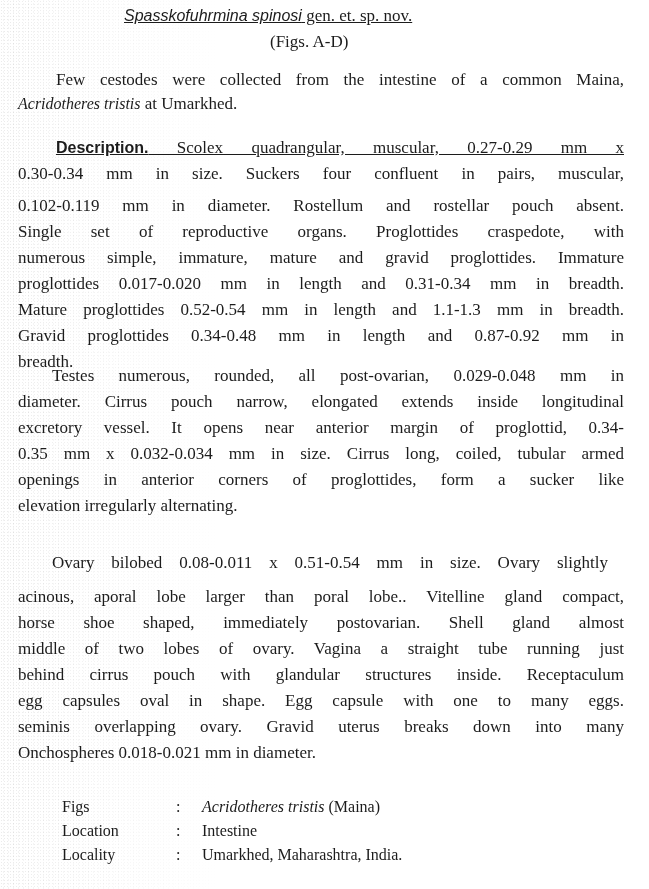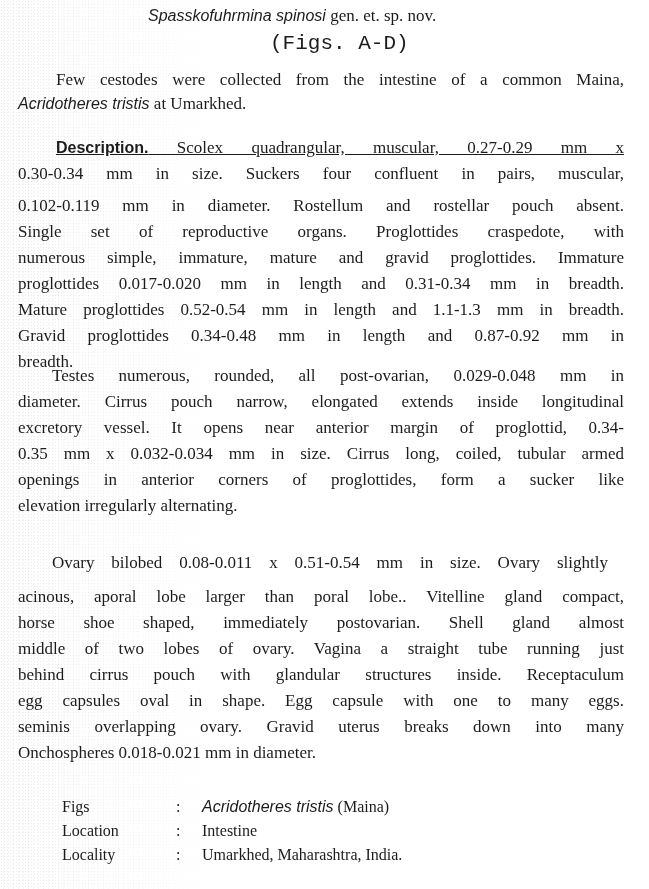--- a/index.html
+++ b/index.html
@@ -16,36 +16,36 @@
       radial-gradient(rgba(0,0,0,0.10) 0.6px, transparent 0.8px),
       radial-gradient(rgba(0,0,0,0.07) 0.6px, transparent 0.8px);
     background-size: 3px 3px, 5px 4px;
     background-position: 0 0, 1px 2px;
     -webkit-mask-image: linear-gradient(90deg, rgba(0,0,0,1) 0, rgba(0,0,0,0.4) 140px, rgba(0,0,0,0) 230px);
     mask-image: linear-gradient(90deg, rgba(0,0,0,1) 0, rgba(0,0,0,0.4) 140px, rgba(0,0,0,0) 230px);
     pointer-events: none;
     opacity: 0.8;
   }
   .title-line {
-    position: absolute; left: 148px; top: 6px;
-    font-size: 17px; white-space: nowrap;
+    position: absolute; left: 124px; top: 6px;
+    font-size: 17px; white-space: nowrap; text-decoration: underline;
   }
   .title-line .sp { font-family: "Liberation Sans", "DejaVu Sans", sans-serif; font-style: italic; font-size: 16px; }
   .figs {
-    position: absolute; left: 270px; top: 32px; font-size: 21px; font-family: Liberation Mono, monospace;
+    position: absolute; left: 270px; top: 32px; font-size: 17px;
   }
   .para {
     position: absolute; left: 18px; width: 606px; font-size: 17px;
     text-align: justify; text-align-last: left;
   }
   .para .line { display: block; height: 26px; white-space: nowrap; text-align-last: justify; text-align: justify; }
   .para .line.last { text-align-last: left; }
   .intro { top: 70px; }
   .intro .line { height: 24px; }
-  .italic-sans { font-family: Liberation Sans, sans-serif; font-style: italic; font-size: 16px; }
+  .italic-sans { font-family: Liberation Serif, serif; font-style: italic; font-size: 16px; }
   .desc-head { font-family: "Liberation Sans", "DejaVu Sans", sans-serif; font-weight: bold; font-size: 16px; }
   .p1 { top: 138px; }
   .p2 { top: 366px; }
   .p3 { top: 553px; }
   .p3 .first { height: 34px; }
   .meta {
     position: absolute; left: 62px; top: 798px; font-size: 16px;
   }
   .meta-row { display: flex; height: 24px; align-items: baseline; }
   .meta-row .k { width: 114px; }

